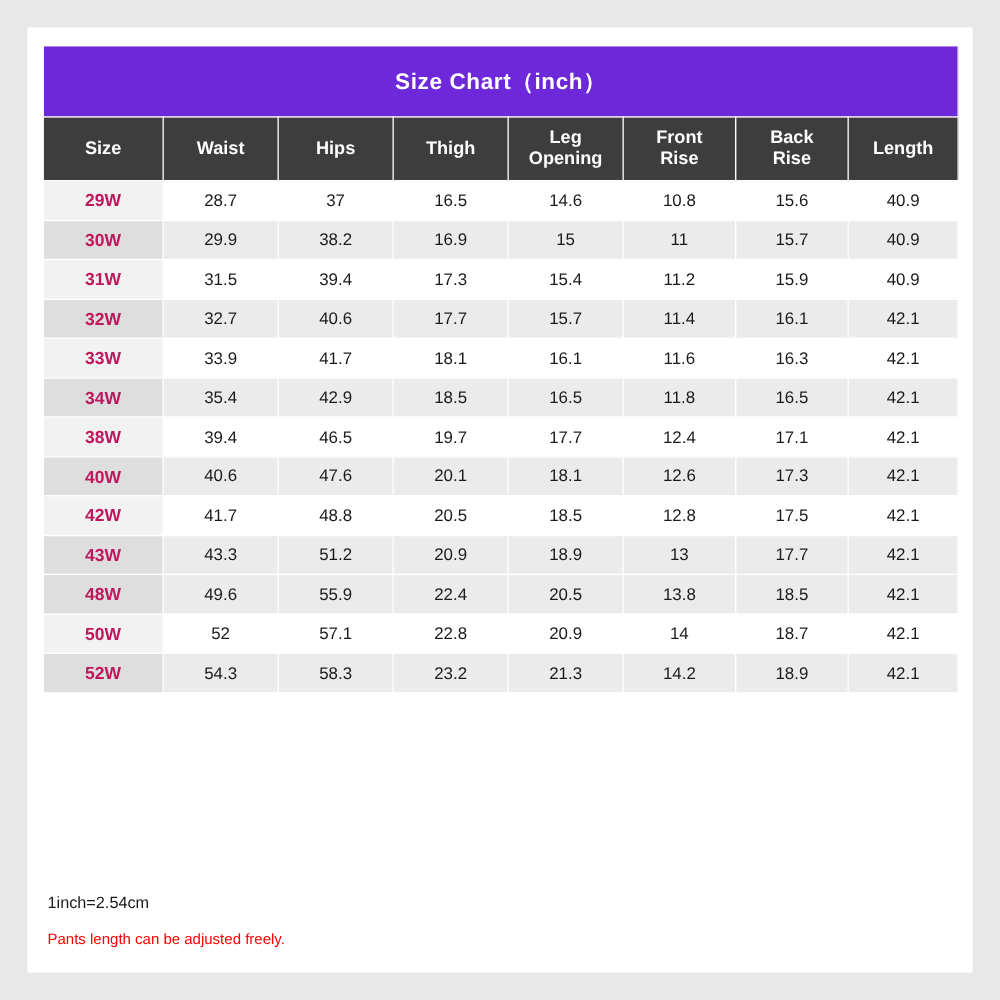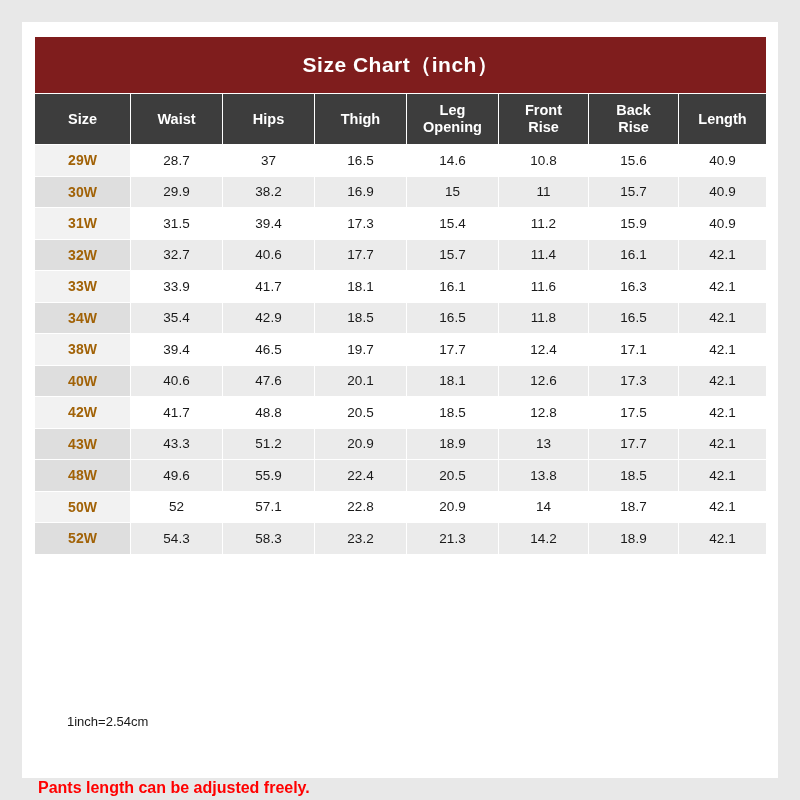--- a/index.html
+++ b/index.html
@@ -33,72 +33,71 @@
     width: 732px;
     table-layout: fixed;
   }
   table.size-chart td, table.size-chart th {
     border: 1px solid #ffffff;
     text-align: center;
     vertical-align: middle;
     padding: 0;
   }
   .title-cell {
-    background: #7f1d1d;
+    background: #6d28d9;
     color: #ffffff;
-    font-size: 21px;
+    font-size: 18px;
     font-weight: bold;
     height: 56px;
     letter-spacing: 0.5px;
   }
   thead.head-row th {
     background: #3d3d3d;
     color: #ffffff;
     font-size: 14.5px;
     font-weight: bold;
     height: 50px;
     line-height: 1.15;
   }
   tbody tr td {
     height: 30.5px;
     font-size: 13.5px;
     color: #1a1a1a;
   }
   tbody tr td.size-col {
     font-weight: bold;
     font-size: 14px;
-    color: #a16207;
+    color: #be185d;
   }
   tbody tr.odd td {
     background: #ffffff;
   }
   tbody tr.even td {
     background: #ebebeb;
   }
   tbody tr.odd td.size-col {
     background: #f2f2f2;
   }
   tbody tr.even td.size-col {
     background: #dedede;
     margin-top: 27px;
   }
   .note-conv {
     position: absolute;
     left: 16px;
     top: 692px;
     font-size: 13px;
     color: #1a1a1a;
-    margin-left: 29px;
   }
   .note-warn {
     position: absolute;
     left: 16px;
-    top: 757px;
-    font-size: 16px;
-    font-weight: bold;
+    top: 722px;
+    font-size: 12px;
+    font-weight: normal;
     color: #ff0000;
   }
 </style>
 </head>
 <body>
 
 <div class="page">
 
   <div class="chart-wrap">
     <table class="size-chart">

